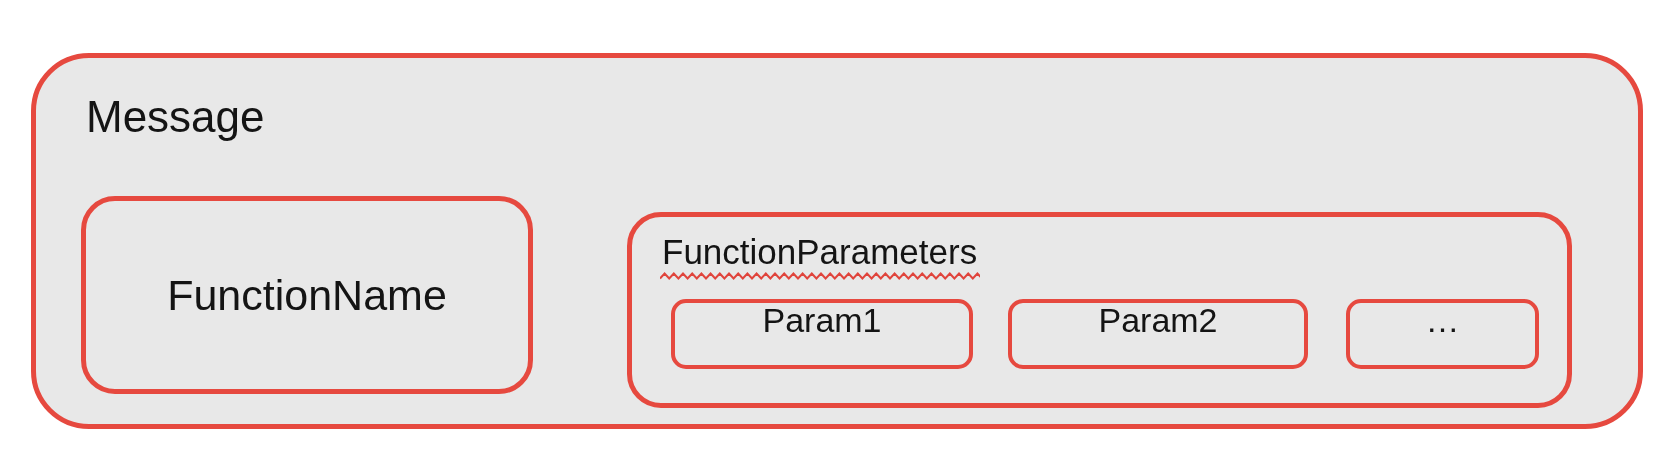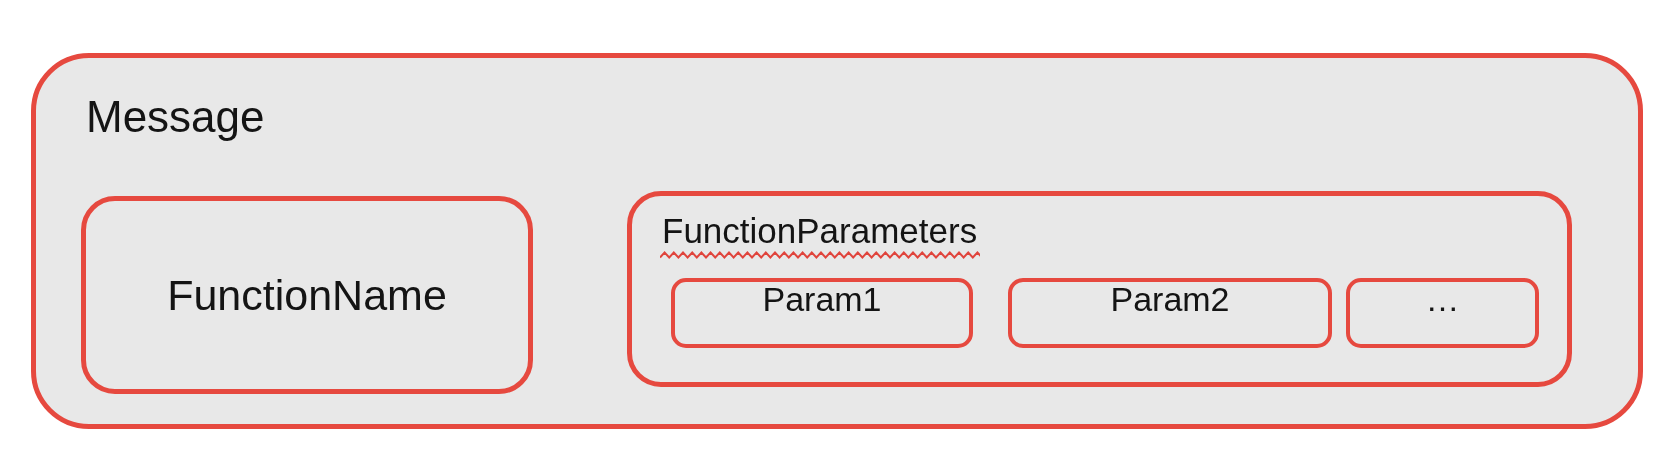--- a/index.html
+++ b/index.html
@@ -49,21 +49,21 @@
     display: flex;
     align-items: center;
     justify-content: center;
   }
   .function-name-label {
     font-size: 43px;
     line-height: 1;
     white-space: nowrap;
   }
   .function-parameters-box {
-    left: 591px; top: 133px;         
+    left: 591px; top: 154px;         
     width: 945px; height: 196px;
     border-radius: 34px;
   }
   .function-parameters-label {
     position: absolute;
     left: 30px; top: 17px;
     font-size: 35px;
     line-height: 1;
     white-space: nowrap;
   }
@@ -83,21 +83,21 @@
     top: 82px;
     height: 70px;
     background: var(--box_fill, #e8e8e8);
     border: 4px solid var(--border_red, #e6493f);
     border-radius: 15px;
     display: flex;
     align-items: flex-start;
     justify-content: center;
   }
   .param-1 { left: 39px;  width: 302px; }
-  .param-2 { left: 376px; width: 324px; }
+  .param-2 { left: 376px; width: 300px; }
   .param-ellipsis { left: 714px; width: 193px; }
   .param-label {
     font-size: 34px;
     line-height: 1;
     white-space: nowrap;
   }
 </style>
 </head>
 <body>
 

